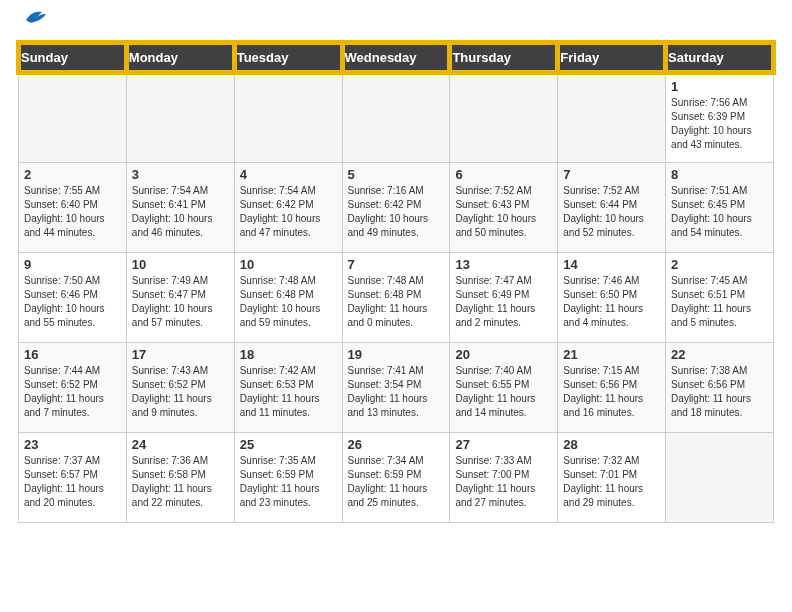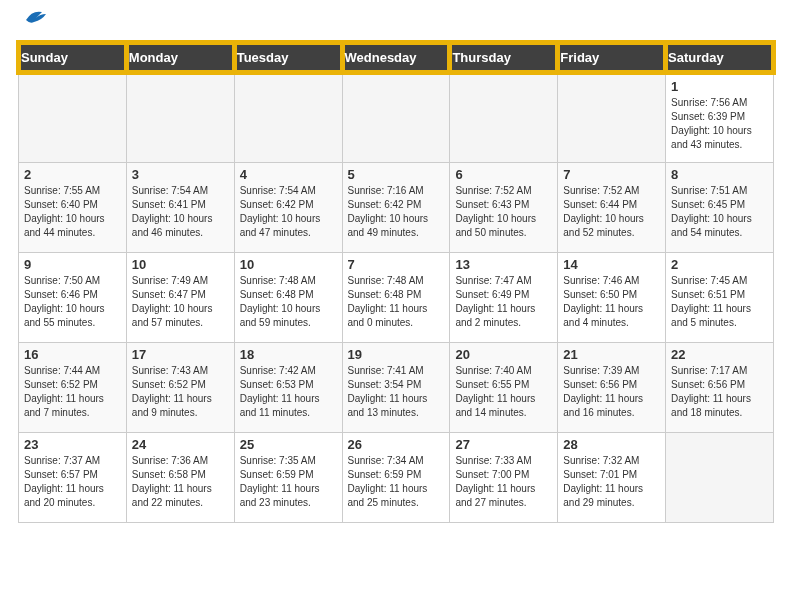--- a/index.html
+++ b/index.html
@@ -241,27 +241,27 @@
 Daylight: 11 hours and 13 minutes.</div>
         </td>
         <td>
           <span class="day-num">20</span>
           <div class="day-info">Sunrise: 7:40 AM
 Sunset: 6:55 PM
 Daylight: 11 hours and 14 minutes.</div>
         </td>
         <td>
           <span class="day-num">21</span>
-          <div class="day-info">Sunrise: 7:39 AM
+          <div class="day-info">Sunrise: 7:15 AM
 Sunset: 6:56 PM
 Daylight: 11 hours and 16 minutes.</div>
         </td>
         <td>
           <span class="day-num">22</span>
-          <div class="day-info">Sunrise: 7:17 AM
+          <div class="day-info">Sunrise: 7:38 AM
 Sunset: 6:56 PM
 Daylight: 11 hours and 18 minutes.</div>
         </td>
       </tr>
       <tr>
         <td>
           <span class="day-num">23</span>
           <div class="day-info">Sunrise: 7:37 AM
 Sunset: 6:57 PM
 Daylight: 11 hours and 20 minutes.</div>

